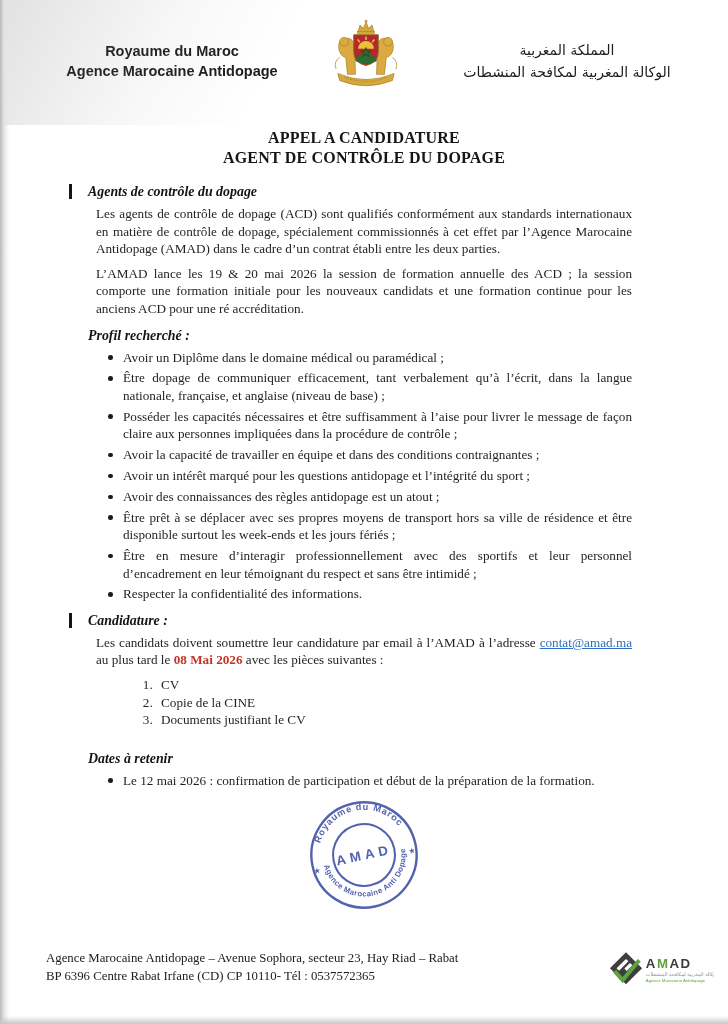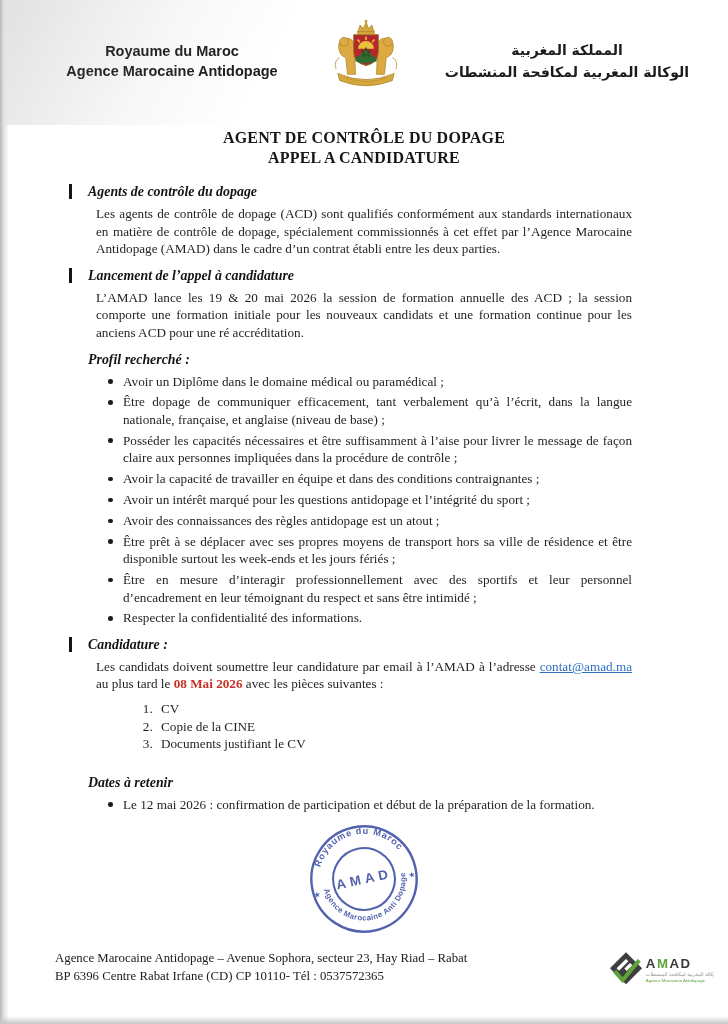--- a/index.html
+++ b/index.html
@@ -14,42 +14,42 @@
   .edge-bottom{position:absolute;left:0;right:0;bottom:0;height:8px;z-index:9;pointer-events:none;
     background:linear-gradient(to top,#c7c7c7 0%,rgba(255,255,255,0) 100%);}
   .corner-shade{position:absolute;top:0;left:0;width:430px;height:125px;z-index:8;pointer-events:none;
     background:linear-gradient(118deg,rgba(105,105,105,0.20) 0%,rgba(150,150,150,0.07) 38%,rgba(255,255,255,0) 62%);}
 
   .doc-header{display:flex;justify-content:space-between;align-items:center;padding:18px 28px 0 46px;}
   .hdr-left{width:252px;text-align:center;font-family:"Liberation Sans",sans-serif;
     font-weight:bold;font-size:14.5px;line-height:20px;color:#1c1c1c;}
   .hdr-emblem{width:88px;flex:0 0 auto;}
   .hdr-right{width:266px;text-align:center;direction:rtl;font-family:"DejaVu Sans",sans-serif;
-    font-weight:bold;font-size:14px;line-height:22px;color:#1c1c1c;}
+    font-weight:normal;font-size:14px;line-height:22px;color:#1c1c1c;}
 
   .doc-title{text-align:center;margin-top:25px;font-weight:bold;font-size:16px;line-height:20px;letter-spacing:0.2px;color:#161616;}
 
   .content{margin:15px 88px 0 88px;font-size:13.2px;}
   .hd{font-size:13.9px;font-weight:bold;margin:9px 0 5px;line-height:17px;position:relative;color:#141414;font-style:italic;}
   .hd .bar{position:absolute;left:-19px;top:1px;width:2.5px;height:15px;background:#161616;}
   .para{margin:0 8px 7px;line-height:17.6px;text-align:justify;}
 
   ul.bullets{list-style:none;margin:2px 8px 3px;padding:0 0 0 12px;}
   ul.bullets li{position:relative;padding-left:15px;margin-bottom:3.5px;line-height:17.4px;text-align:justify;}
   ul.bullets li::before{content:"";position:absolute;left:0;top:6.6px;width:4.6px;height:4.6px;border-radius:50%;background:#1a1a1a;}
 
   ol.numlist{margin:1px 0 21px;padding-left:68px;line-height:17.5px;}
   ol.numlist li{padding-left:5px;margin:0;}
 
   .email-link{color:#2e6fc0;text-decoration:underline;cursor:pointer;}
   .deadline{color:#c53327;font-weight:bold;}
 
   .stamp-wrap{width:120px;margin:6px auto 0;}
 
-  .doc-footer{position:absolute;left:55px;right:14px;top:950px;display:flex;justify-content:space-between;align-items:flex-start;}
+  .doc-footer{position:absolute;left:46px;right:14px;top:950px;display:flex;justify-content:space-between;align-items:flex-start;}
   .footer-address{font-size:12.8px;line-height:17.5px;color:#202020;}
   .footer-logo{flex:0 0 auto;margin-top:2px;}
 </style>
 </head>
 <body>
 
 <div class="corner-shade"></div>
 <div class="edge-left"></div>
 <div class="edge-bottom"></div>
 
@@ -93,30 +93,29 @@
     </svg>
   </div>
 
   <div class="hdr-right" lang="ar">
     <div>المملكة المغربية</div>
     <div>الوكالة المغربية لمكافحة المنشطات</div>
   </div>
 </header>
 
 <div class="doc-title">
+  <div>APPEL A CANDIDATURE</div>
   <div>AGENT DE CONTRÔLE DU DOPAGE</div>
-  <div>APPEL A CANDIDATURE</div>
 </div>
 
 <main class="content">
 
   <h2 class="hd"><span class="bar"></span><span>Agents de contrôle du dopage</span></h2>
   <p class="para">Les agents de contrôle de dopage (ACD) sont qualifiés conformément aux standards internationaux en matière de contrôle de dopage, spécialement commissionnés à cet effet par l’Agence Marocaine Antidopage (AMAD) dans le cadre d’un contrat établi entre les deux parties.</p>
 
-  <h2 class="hd"><span class="bar"></span><span>Lancement de l’appel à candidature</span></h2>
   <p class="para">L’AMAD lance les 19 &amp; 20 mai 2026 la session de formation annuelle des ACD ; la session comporte une formation initiale pour les nouveaux candidats et une formation continue pour les anciens ACD pour une ré accréditation.</p>
 
   <h2 class="hd"><span>Profil recherché :</span></h2>
   <ul class="bullets">
     <li>Avoir un Diplôme dans le domaine médical ou paramédical ;</li>
     <li>Être dopage de communiquer efficacement, tant verbalement qu’à l’écrit, dans la langue nationale, française, et anglaise (niveau de base) ;</li>
     <li>Posséder les capacités nécessaires et être suffisamment à l’aise pour livrer le message de façon claire aux personnes impliquées dans la procédure de contrôle ;</li>
     <li>Avoir la capacité de travailler en équipe et dans des conditions contraignantes ;</li>
     <li>Avoir un intérêt marqué pour les questions antidopage et l’intégrité du sport ;</li>
     <li>Avoir des connaissances des règles antidopage est un atout ;</li>

